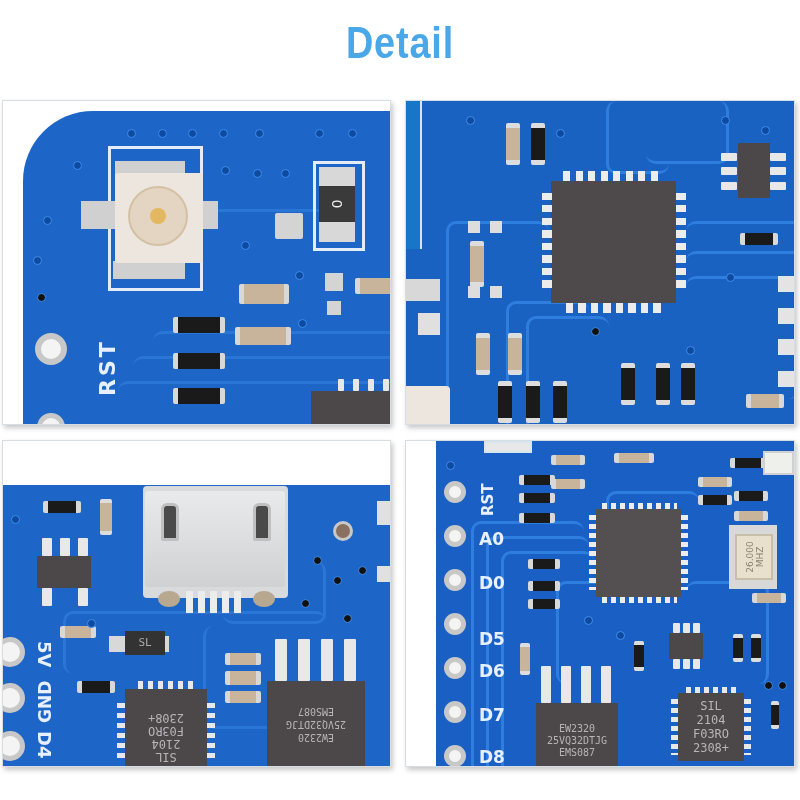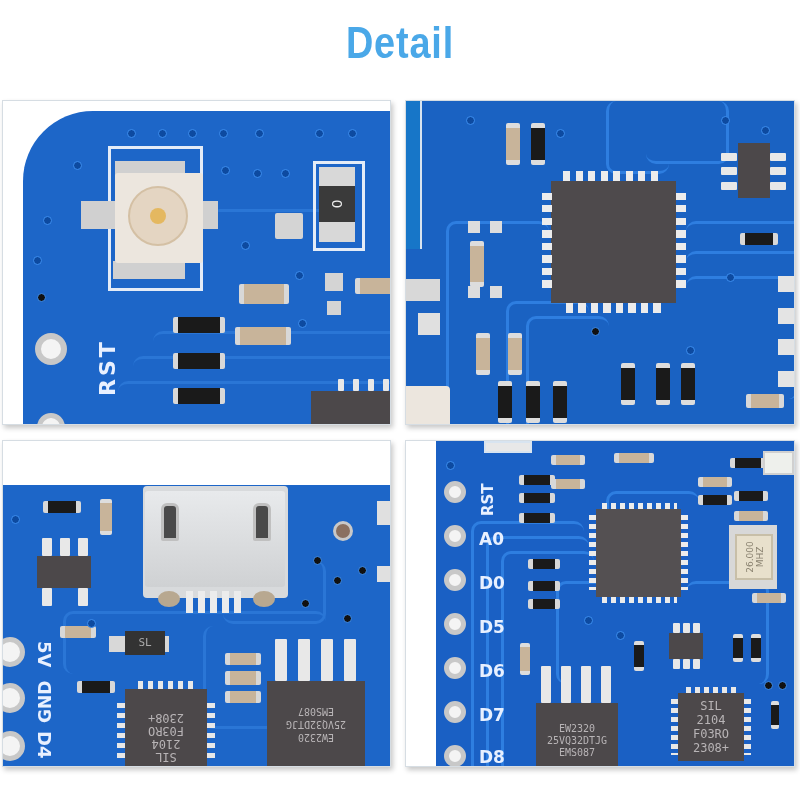--- a/index.html
+++ b/index.html
@@ -231,21 +231,21 @@
   <div class="hole" style="left:38px;top:84px;"></div>
   <div class="hole" style="left:38px;top:128px;"></div>
   <div class="hole" style="left:38px;top:172px;"></div>
   <div class="hole" style="left:38px;top:216px;"></div>
   <div class="hole" style="left:38px;top:260px;"></div>
   <div class="hole" style="left:38px;top:304px;"></div>
 
   <div class="silk" style="left:73px;top:75px;font-size:15px;transform:rotate(-90deg);transform-origin:left top;">RST</div>
   <div class="silk" style="left:73px;top:88px;font-size:17px;">A0</div>
   <div class="silk" style="left:73px;top:132px;font-size:17px;">D0</div>
-  <div class="silk" style="left:73px;top:176px;font-size:17px;">D5</div>
+  <div class="silk" style="left:73px;top:188px;font-size:17px;">D5</div>
   <div class="silk" style="left:73px;top:220px;font-size:17px;">D6</div>
   <div class="silk" style="left:73px;top:264px;font-size:17px;">D7</div>
   <div class="silk" style="left:73px;top:306px;font-size:17px;">D8</div>
 
   <div class="chip" style="left:190px;top:68px;width:85px;height:88px;background:#545052;"></div>
   <div style="position:absolute;left:196px;top:62px;width:75px;height:6px;background:repeating-linear-gradient(90deg,#ececec 0 5px,transparent 5px 9px);"></div>
   <div style="position:absolute;left:196px;top:156px;width:75px;height:6px;background:repeating-linear-gradient(90deg,#ececec 0 5px,transparent 5px 9px);"></div>
   <div style="position:absolute;left:183px;top:74px;width:7px;height:75px;background:repeating-linear-gradient(180deg,#ececec 0 5px,transparent 5px 9px);"></div>
   <div style="position:absolute;left:275px;top:74px;width:7px;height:75px;background:repeating-linear-gradient(180deg,#ececec 0 5px,transparent 5px 9px);"></div>
 

